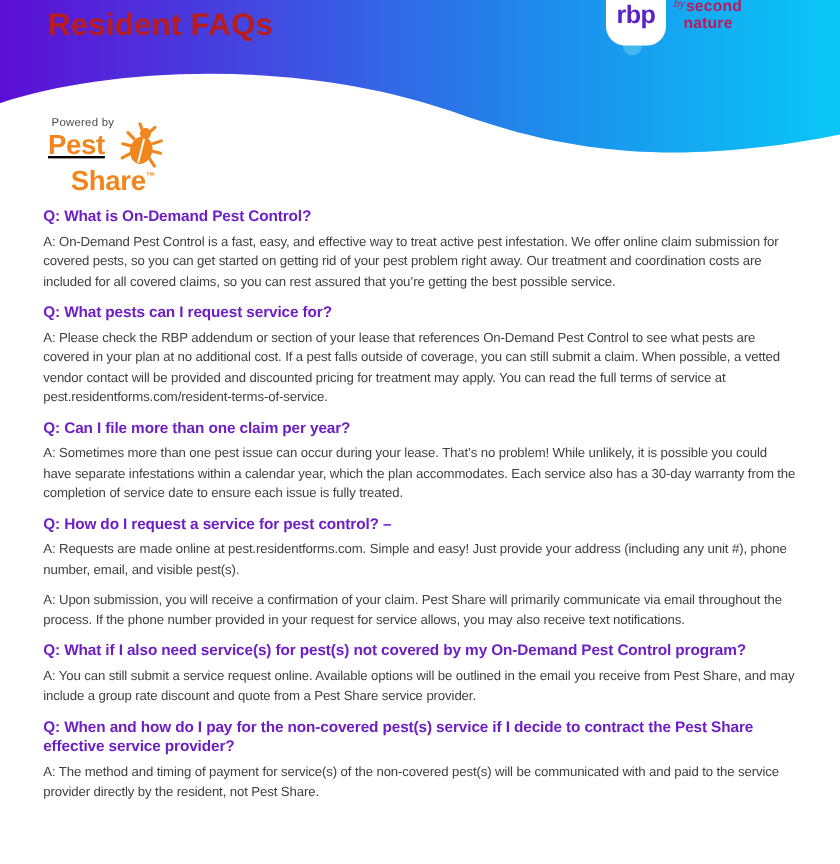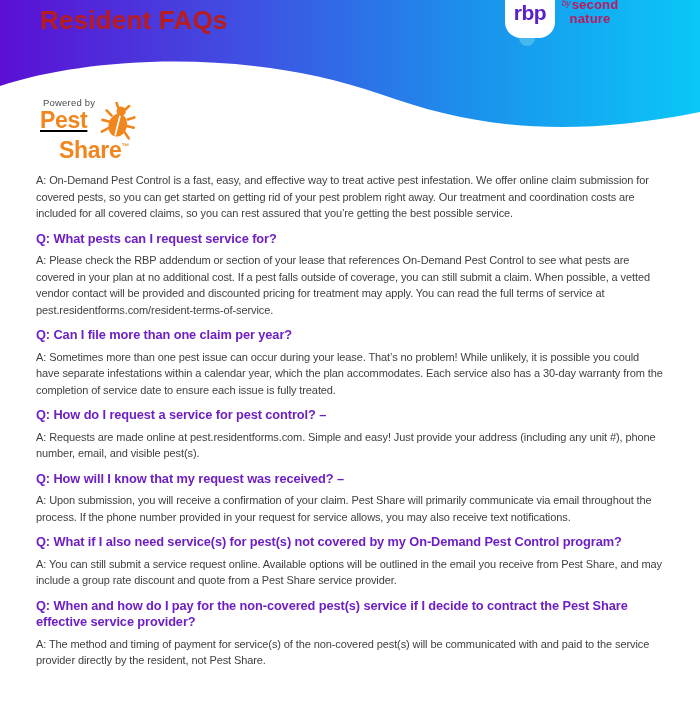--- a/index.html
+++ b/index.html
@@ -133,40 +133,40 @@
       </svg>
     </div>
     <div class="ps-line2">
       <span class="ps-word">Share</span><sup>™</sup>
     </div>
   </div>
 
   <main class="content">
 
       <section class="faq">
+        <h2 class="faq-q">Q: What is On-Demand Pest Control?</h2>
         <p class="faq-a">A: On-Demand Pest Control is a fast, easy, and effective way to treat active pest infestation. We offer online claim submission for covered pests, so you can get started on getting rid of your pest problem right away. Our treatment and coordination costs are included for all covered claims, so you can rest assured that you’re getting the best possible service.</p>
       </section>
 
       <section class="faq">
         <h2 class="faq-q">Q: What pests can I request service for?</h2>
         <p class="faq-a">A: Please check the RBP addendum or section of your lease that references On-Demand Pest Control to see what pests are covered in your plan at no additional cost. If a pest falls outside of coverage, you can still submit a claim. When possible, a vetted vendor contact will be provided and discounted pricing for treatment may apply. You can read the full terms of service at pest.residentforms.com/resident-terms-of-service.</p>
       </section>
 
       <section class="faq">
         <h2 class="faq-q">Q: Can I file more than one claim per year?</h2>
         <p class="faq-a">A: Sometimes more than one pest issue can occur during your lease. That’s no problem! While unlikely, it is possible you could have separate infestations within a calendar year, which the plan accommodates. Each service also has a 30-day warranty from the completion of service date to ensure each issue is fully treated.</p>
       </section>
 
       <section class="faq">
         <h2 class="faq-q">Q: How do I request a service for pest control? –</h2>
         <p class="faq-a">A: Requests are made online at pest.residentforms.com. Simple and easy! Just provide your address (including any unit #), phone number, email, and visible pest(s).</p>
       </section>
 
       <section class="faq">
-        <h2 class="faq-q">Q: How will I know that my request was received? –</h2>
         <p class="faq-a">A: Upon submission, you will receive a confirmation of your claim. Pest Share will primarily communicate via email throughout the process. If the phone number provided in your request for service allows, you may also receive text notifications.</p>
       </section>
 
       <section class="faq">
         <h2 class="faq-q">Q: What if I also need service(s) for pest(s) not covered by my On-Demand Pest Control program?</h2>
         <p class="faq-a">A: You can still submit a service request online. Available options will be outlined in the email you receive from Pest Share, and may include a group rate discount and quote from a Pest Share service provider.</p>
       </section>
 
       <section class="faq">
         <h2 class="faq-q">Q: When and how do I pay for the non-covered pest(s) service if I decide to contract the Pest Share effective service provider?</h2>

